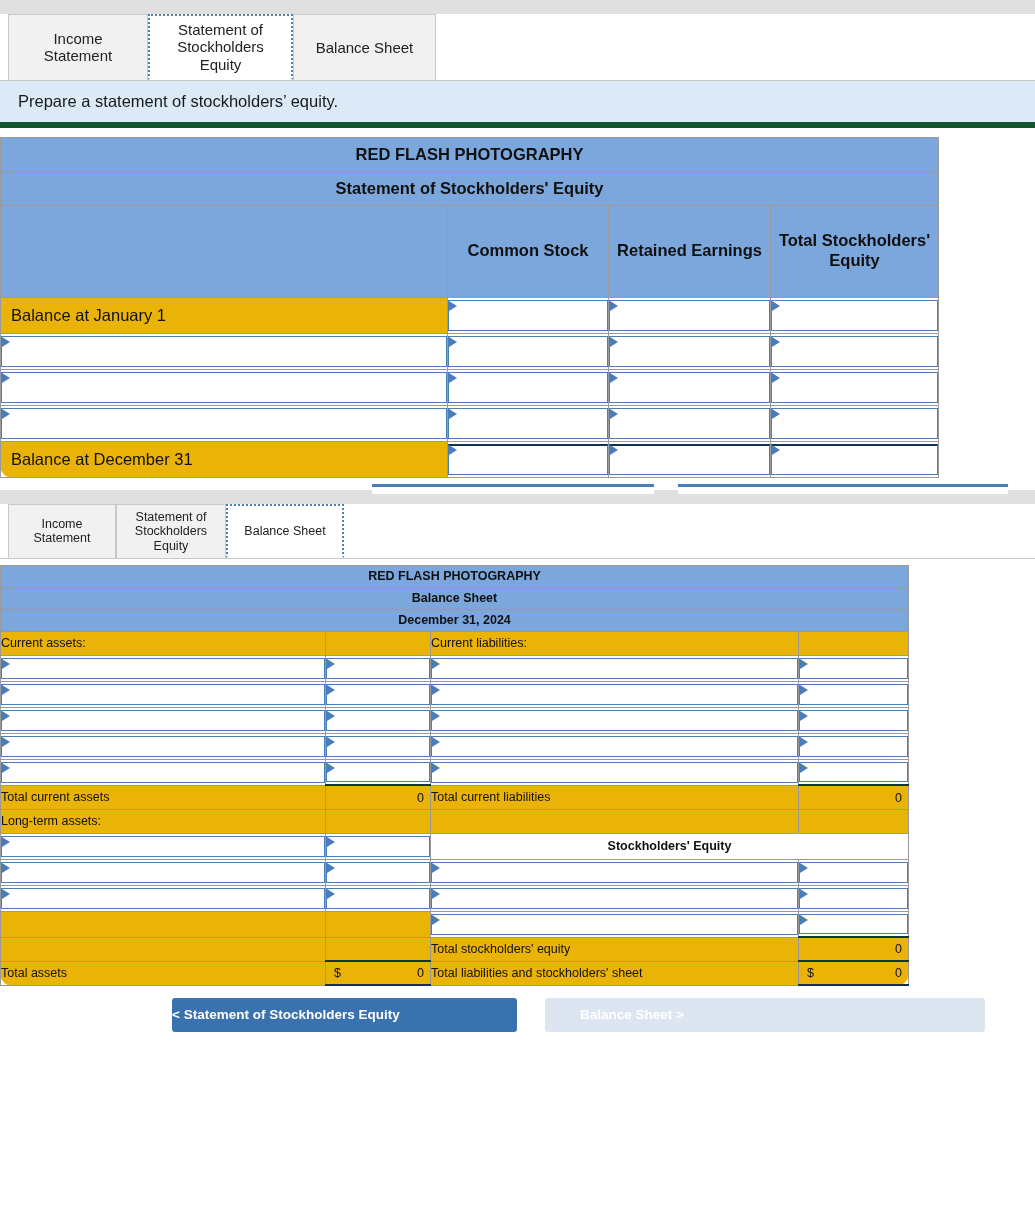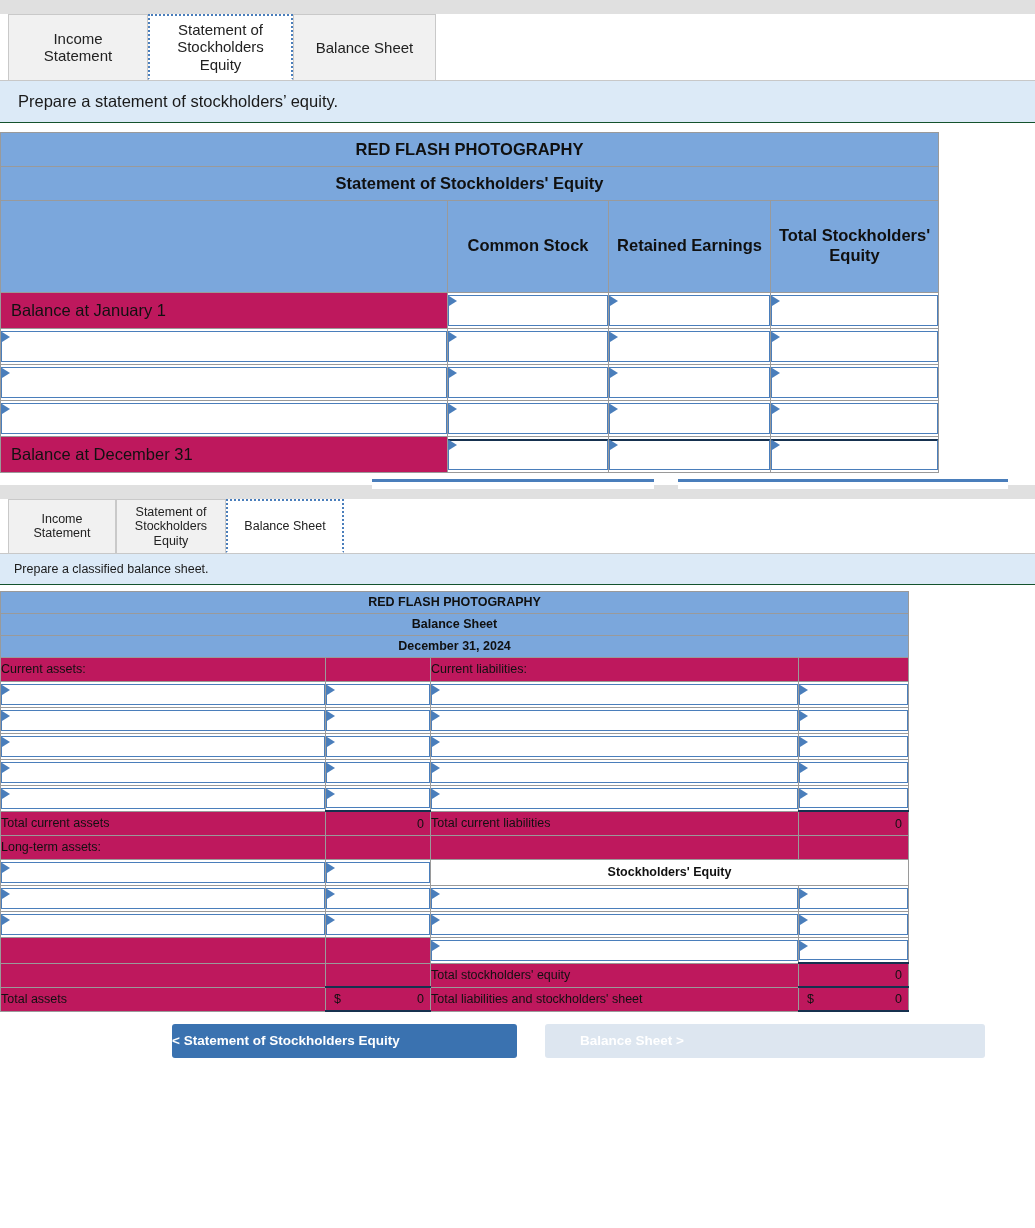--- a/index.html
+++ b/index.html
@@ -45,30 +45,31 @@
   .tabstrip.t1 .tab.w3 { width: 143px; }
   .tabstrip.t2 .tab { font-size: 12.5px; min-height: 48px; }
   .tabstrip.t2 .tab.w1 { width: 108px; }
   .tabstrip.t2 .tab.w2 { width: 110px; }
   .tabstrip.t2 .tab.w3 { width: 118px; }
 
   
   .banner {
     background: #dceaf7;
     color: #1a1a1a;
-    border-bottom: 1px solid #14532d;
+    border-bottom: 6px solid #14532d;
   }
   .banner.b1 { font-size: 16.5px; padding: 11px 0 11px 18px; }
   .banner.b2 { font-size: 12.5px; padding: 8px 0 8px 14px; }
 
   
   table.ws {
     border-collapse: collapse;
     table-layout: fixed;
-    background: #be185d;
+    background: #eab308;
+    border-radius: 13px;
   }
   table.ws td {
     border: 1px solid #9a9a9a;
     padding: 0;
     vertical-align: middle;
   }
   .hdr-blue {
     background: #7ba7dc;
     text-align: center;
     font-weight: bold;
@@ -288,21 +289,20 @@
 
   <div class="tabstrip t2">
     <div class="tab w1">Income
 Statement</div>
     <div class="tab w2">Statement of
 Stockholders
 Equity</div>
     <div class="tab w3 active">Balance Sheet</div>
   </div>
 
-  <div class="banner b2">Prepare a classified balance sheet.</div>
 
   <table class="ws t2">
     <colgroup>
       <col style="width:325px">
         <col style="width:105px">
       <col style="width:368px">
         <col style="width:110px">
     </colgroup>
     <tbody>
       <tr>

